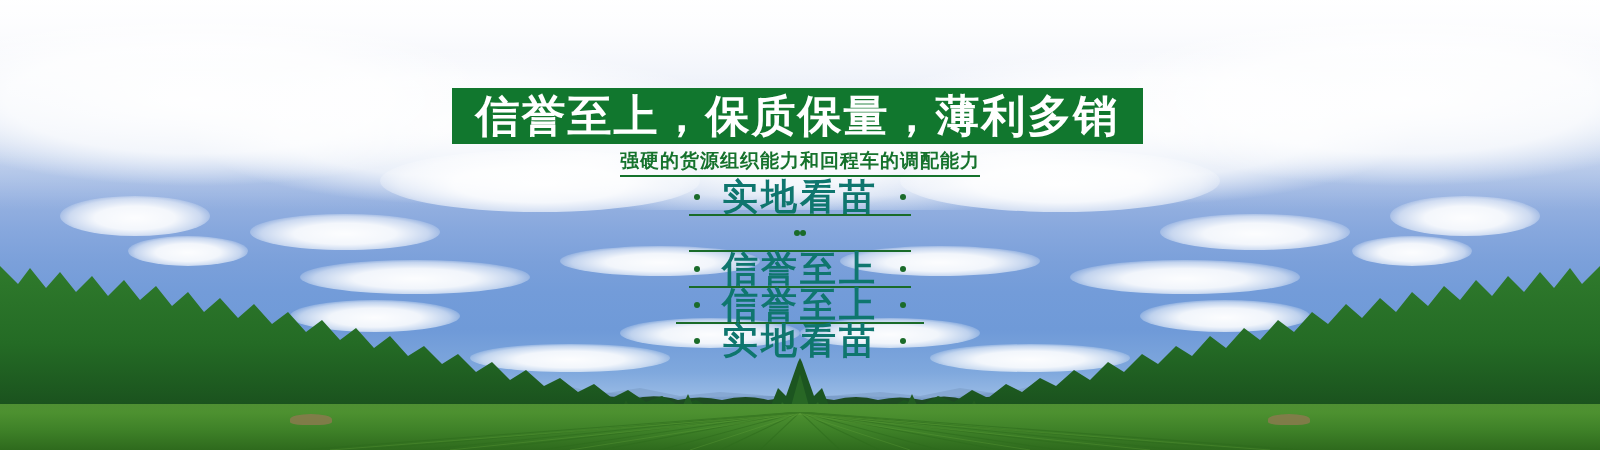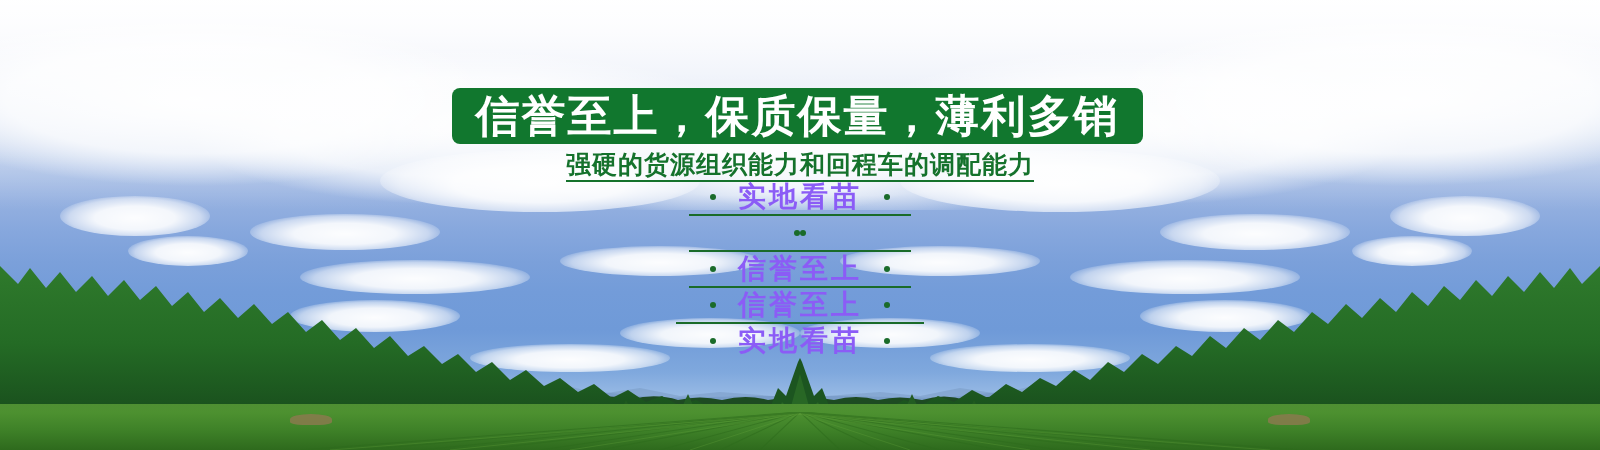--- a/index.html
+++ b/index.html
@@ -85,42 +85,42 @@
   .field-rows {
     position:absolute; left:0; top:412px; width:1600px; height:38px;
     pointer-events:none;
   }
 
   
   .headline-bar {
     position:absolute;
     left:452px; top:88px; width:691px; height:56px;
     background:#11772e;
-    display:flex; align-items:center; justify-content:center;border-radius:8px;
+    display:flex; align-items:center; justify-content:center;
   }
   .headline-text {
     color:#ffffff;
     font-size:44px;
     font-weight:bold;
     letter-spacing:2px;
     line-height:1;
     white-space:nowrap;
     font-family:"DejaVu Sans", sans-serif;
   }
 
   .subtitle {
     position:absolute;
     left:0; top:148px; width:1600px;
     text-align:center;
     color:#15722c;
-    font-size:25px;
+    font-size:19px;
     font-weight:bold;
     letter-spacing:1px;
     white-space:nowrap;
-    font-family:Liberation Serif, serif;
+    font-family:Liberation Mono, monospace;
   }
   .subtitle span {
     border-bottom:2px solid #15722c;
     padding-bottom:2px;
   }
 
   .feature-list {
     position:absolute;
     left:0; top:180px; width:1600px;
     display:flex; flex-direction:column; align-items:center;
@@ -143,22 +143,22 @@
   }
   .feature-row:last-child::after { display:none; }
 
   .bullet {
     width:6px; height:6px;
     border-radius:50%;
     background:#1a6b2a;
     flex:0 0 auto;
   }
   .feature-label {
-    color:#8b5cf6;
-    font-size:28px;
+    color:#0f766e;
+    font-size:36px;
     font-weight:bold;
     letter-spacing:3px;
     line-height:1;
     white-space:nowrap;
     margin:0 22px;
     font-family:"DejaVu Sans", sans-serif;
   }
 </style>
 </head>
 <body>

